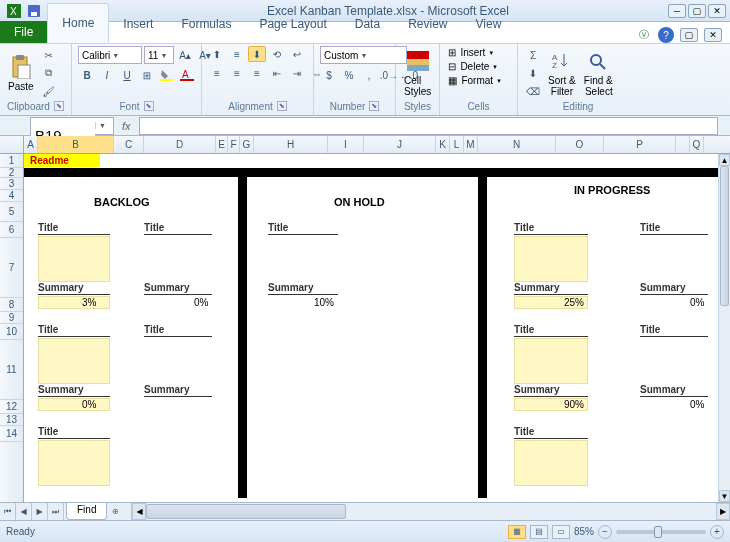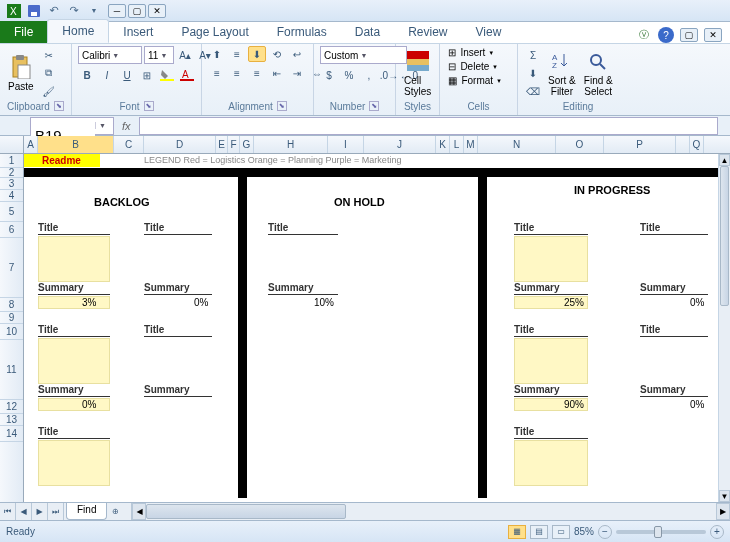--- a/index.html
+++ b/index.html
@@ -9,21 +9,21 @@
 .titlebar { height: 22px; background: linear-gradient(#e8f0fa,#d6e5f5); display: flex; align-items: center; border-bottom: 1px solid #a5b8cc; }
 .qat { display: flex; gap: 4px; padding: 0 6px; }
 .qat-btn { width: 16px; height: 16px; display: flex; align-items: center; justify-content: center; color: #4a6a8a; }
 .title-text { flex: 1; text-align: center; font-size: 12px; color: #3a5a7a; }
 .win-controls { display: flex; gap: 2px; padding-right: 4px; }
 .win-btn { width: 18px; height: 14px; border: 1px solid #8aa5c0; background: #e8f0f8; border-radius: 2px; display: flex; align-items: center; justify-content: center; font-size: 9px; }
 
 
 .tab-row { height: 22px; background: #fff; display: flex; align-items: flex-end; border-bottom: 1px solid #c5d5e5; }
 .file-tab { background: #1a7a1a; color: #fff; padding: 4px 14px; font-size: 12px; height: 22px; display: flex; align-items: center; }
-.tab { padding: 4px 14px; font-size: 12px; color: #3a5a7a; cursor: pointer; }
+.tab { padding: 12px 14px; font-size: 12px; color: #3a5a7a; cursor: pointer; }
 .tab.active { border: 1px solid #c5d5e5; border-bottom: 1px solid #f5f8fc; background: #f5f8fc; border-radius: 3px 3px 0 0; }
 .tab-help { margin-left: auto; display: flex; gap: 6px; padding-right: 8px; align-items: center; }
 .help-btn { width: 16px; height: 16px; border-radius: 50%; display: flex; align-items: center; justify-content: center; font-size: 10px; }
 
 
 .ribbon { height: 72px; background: linear-gradient(#f5f8fc,#e8f0f8); border-bottom: 1px solid #a5b8cc; display: flex; }
 .rgroup { border-right: 1px solid #c8d5e5; padding: 2px 6px; display: flex; flex-direction: column; justify-content: space-between; }
 .rgroup-body { flex: 1; display: flex; align-items: center; gap: 4px; }
 .rgroup-label { text-align: center; font-size: 10px; color: #5a7a9a; padding: 1px 0; display: flex; justify-content: center; gap: 4px; }
 .dialog-launcher { width: 10px; height: 10px; border: 1px solid #aac; font-size: 7px; display: flex; align-items: center; justify-content: center; color: #66a; }
@@ -48,21 +48,21 @@
 
 
 .grid-wrap { position: relative; height: 366px; background: #fff; overflow: hidden; }
 .col-headers { height: 18px; display: flex; background: linear-gradient(#f5f8fc,#e2ebf5); border-bottom: 1px solid #9ab; }
 .corner { width: 24px; border-right: 1px solid #9ab; }
 .col-h { border-right: 1px solid #c5d5e5; text-align: center; font-size: 10px; color: #3a5a7a; display: flex; align-items: center; justify-content: center; }
 .col-h.sel { background: #ffe08a; }
 .row-area { position: absolute; top: 18px; left: 0; bottom: 0; width: 24px; background: linear-gradient(90deg,#f5f8fc,#e2ebf5); border-right: 1px solid #9ab; }
 .row-h { border-bottom: 1px solid #c5d5e5; text-align: center; font-size: 10px; color: #3a5a7a; display: flex; align-items: center; justify-content: center; }
 .cells { position: absolute; top: 18px; left: 24px; right: 12px; bottom: 0; }
-.readme { position: absolute; background: #ffff00; font-size: 10px; padding: 1px 18px; color: #c00; font-weight: bold; }
+.readme { position: absolute; background: #ffff00; font-size: 10px; padding: 1px 6px; color: #c00; font-weight: bold; }
 .legend { position: absolute; font-size: 9px; color: #888; }
 .black-bar { position: absolute; background: #000; }
 .sec-head { position: absolute; font-weight: bold; font-size: 11px; }
 .card-label { position: absolute; font-weight: bold; font-size: 10px; color: #333; }
 .card-underline { position: absolute; border-bottom: 1px solid #333; }
 .card-yellow { position: absolute; background: #fff8c5; border: 1px solid #e8e0a0; }
 .pct { position: absolute; font-size: 10px; text-align: right; }
 .vscroll { position: absolute; top: 18px; right: 0; width: 12px; bottom: 0; background: #e8eef5; border-left: 1px solid #c5d5e5; }
 .vscroll .vbtn { height: 12px; background: #dde5ee; border: 1px solid #b8c8d8; font-size: 8px; display: flex; align-items: center; justify-content: center; }
 .vscroll .thumb { position: absolute; top: 12px; left: 1px; right: 1px; height: 140px; background: linear-gradient(90deg,#dde5ee,#c8d5e5); border: 1px solid #a8b8c8; border-radius: 2px; }
@@ -102,33 +102,34 @@
     <div class="qat-btn">
         <svg width="12" height="12">
           <rect width="12" height="12" fill="#4a6aca" rx="1"></rect>
           <rect x="3" y="7" width="6" height="4" fill="#fff"></rect>
         </svg>
       </div>
     <div class="qat-btn">↶</div>
     <div class="qat-btn">↷</div>
     <div class="qat-btn" style="font-size:7px;">▼</div>
   </div>
+  <div class="title-text">Excel Kanban Template.xlsx - Microsoft Excel</div>
   <div class="win-controls">
     <div class="win-btn">─</div>
     <div class="win-btn">▢</div>
     <div class="win-btn">✕</div>
   </div>
 </div>
 
 <div class="tab-row">
   <div class="file-tab">File</div>
   <div class="tab active">Home</div>
   <div class="tab">Insert</div>
+  <div class="tab">Formulas</div>
   <div class="tab">Page Layout</div>
-  <div class="tab">Formulas</div>
   <div class="tab">Data</div>
   <div class="tab">Review</div>
   <div class="tab">View</div>
   <div class="tab-help">
     <div class="help-btn" style="color:#3a7a3a;">ⓥ</div>
     <div class="help-btn" style="background:#3a6aca;color:#fff;">?</div>
     <div class="win-btn">▢</div>
     <div class="win-btn">✕</div>
   </div>
 </div>
@@ -308,21 +309,21 @@
         <span style="white-space:pre-line;text-align:center;">Sort &amp;
 Filter</span>
       </div>
       <div class="big-btn">
         <div class="ico">
             <svg width="20" height="18">
               <circle cx="8" cy="8" r="5" fill="none" stroke="#3a5a9a" stroke-width="2"></circle>
               <line x1="12" y1="12" x2="17" y2="17" stroke="#3a5a9a" stroke-width="2"></line>
             </svg>
           </div>
-        <span style="white-space:pre-line;text-align:center;">Find &amp;
+        <span style="white-space:pre-line;text-align:right;">Find &amp;
 Select</span>
       </div>
     </div>
     <div class="rgroup-label">
         <span>Editing</span>
       </div>
   </div>
 </div>
 
 <div class="formula-row">
@@ -367,21 +368,20 @@
       <div class="row-h" style="height: 14px;">8</div>
       <div class="row-h" style="height: 12px;">9</div>
       <div class="row-h" style="height: 16px;">10</div>
       <div class="row-h" style="height: 60px;">11</div>
       <div class="row-h" style="height: 14px;">12</div>
       <div class="row-h" style="height: 12px;">13</div>
       <div class="row-h" style="height: 16px;">14</div>
     </div>
   <div class="cells">
     <div class="readme" style="left:0;top:0;width:76px;height:13px;">Readme</div>
-    <div class="legend" style="left:120px;top:1px;">LEGEND Red = Logistics    Orange = Planning    Purple = Marketing</div>
 
     <div class="black-bar" style="left:0;top:14px;right:0;height:9px;"></div>
     <div class="black-bar" style="left:214px;top:14px;width:9px;height:330px;"></div>
     <div class="black-bar" style="left:454px;top:14px;width:9px;height:330px;"></div>
 
     <div class="sec-head" style="left:70px;top:42px;">BACKLOG</div>
     <div class="sec-head" style="left:310px;top:42px;">ON HOLD</div>
     <div class="sec-head" style="left:550px;top:30px;">IN PROGRESS</div>
 
     <div class="card-label" style="left:14px;top:68px;">Title</div>

